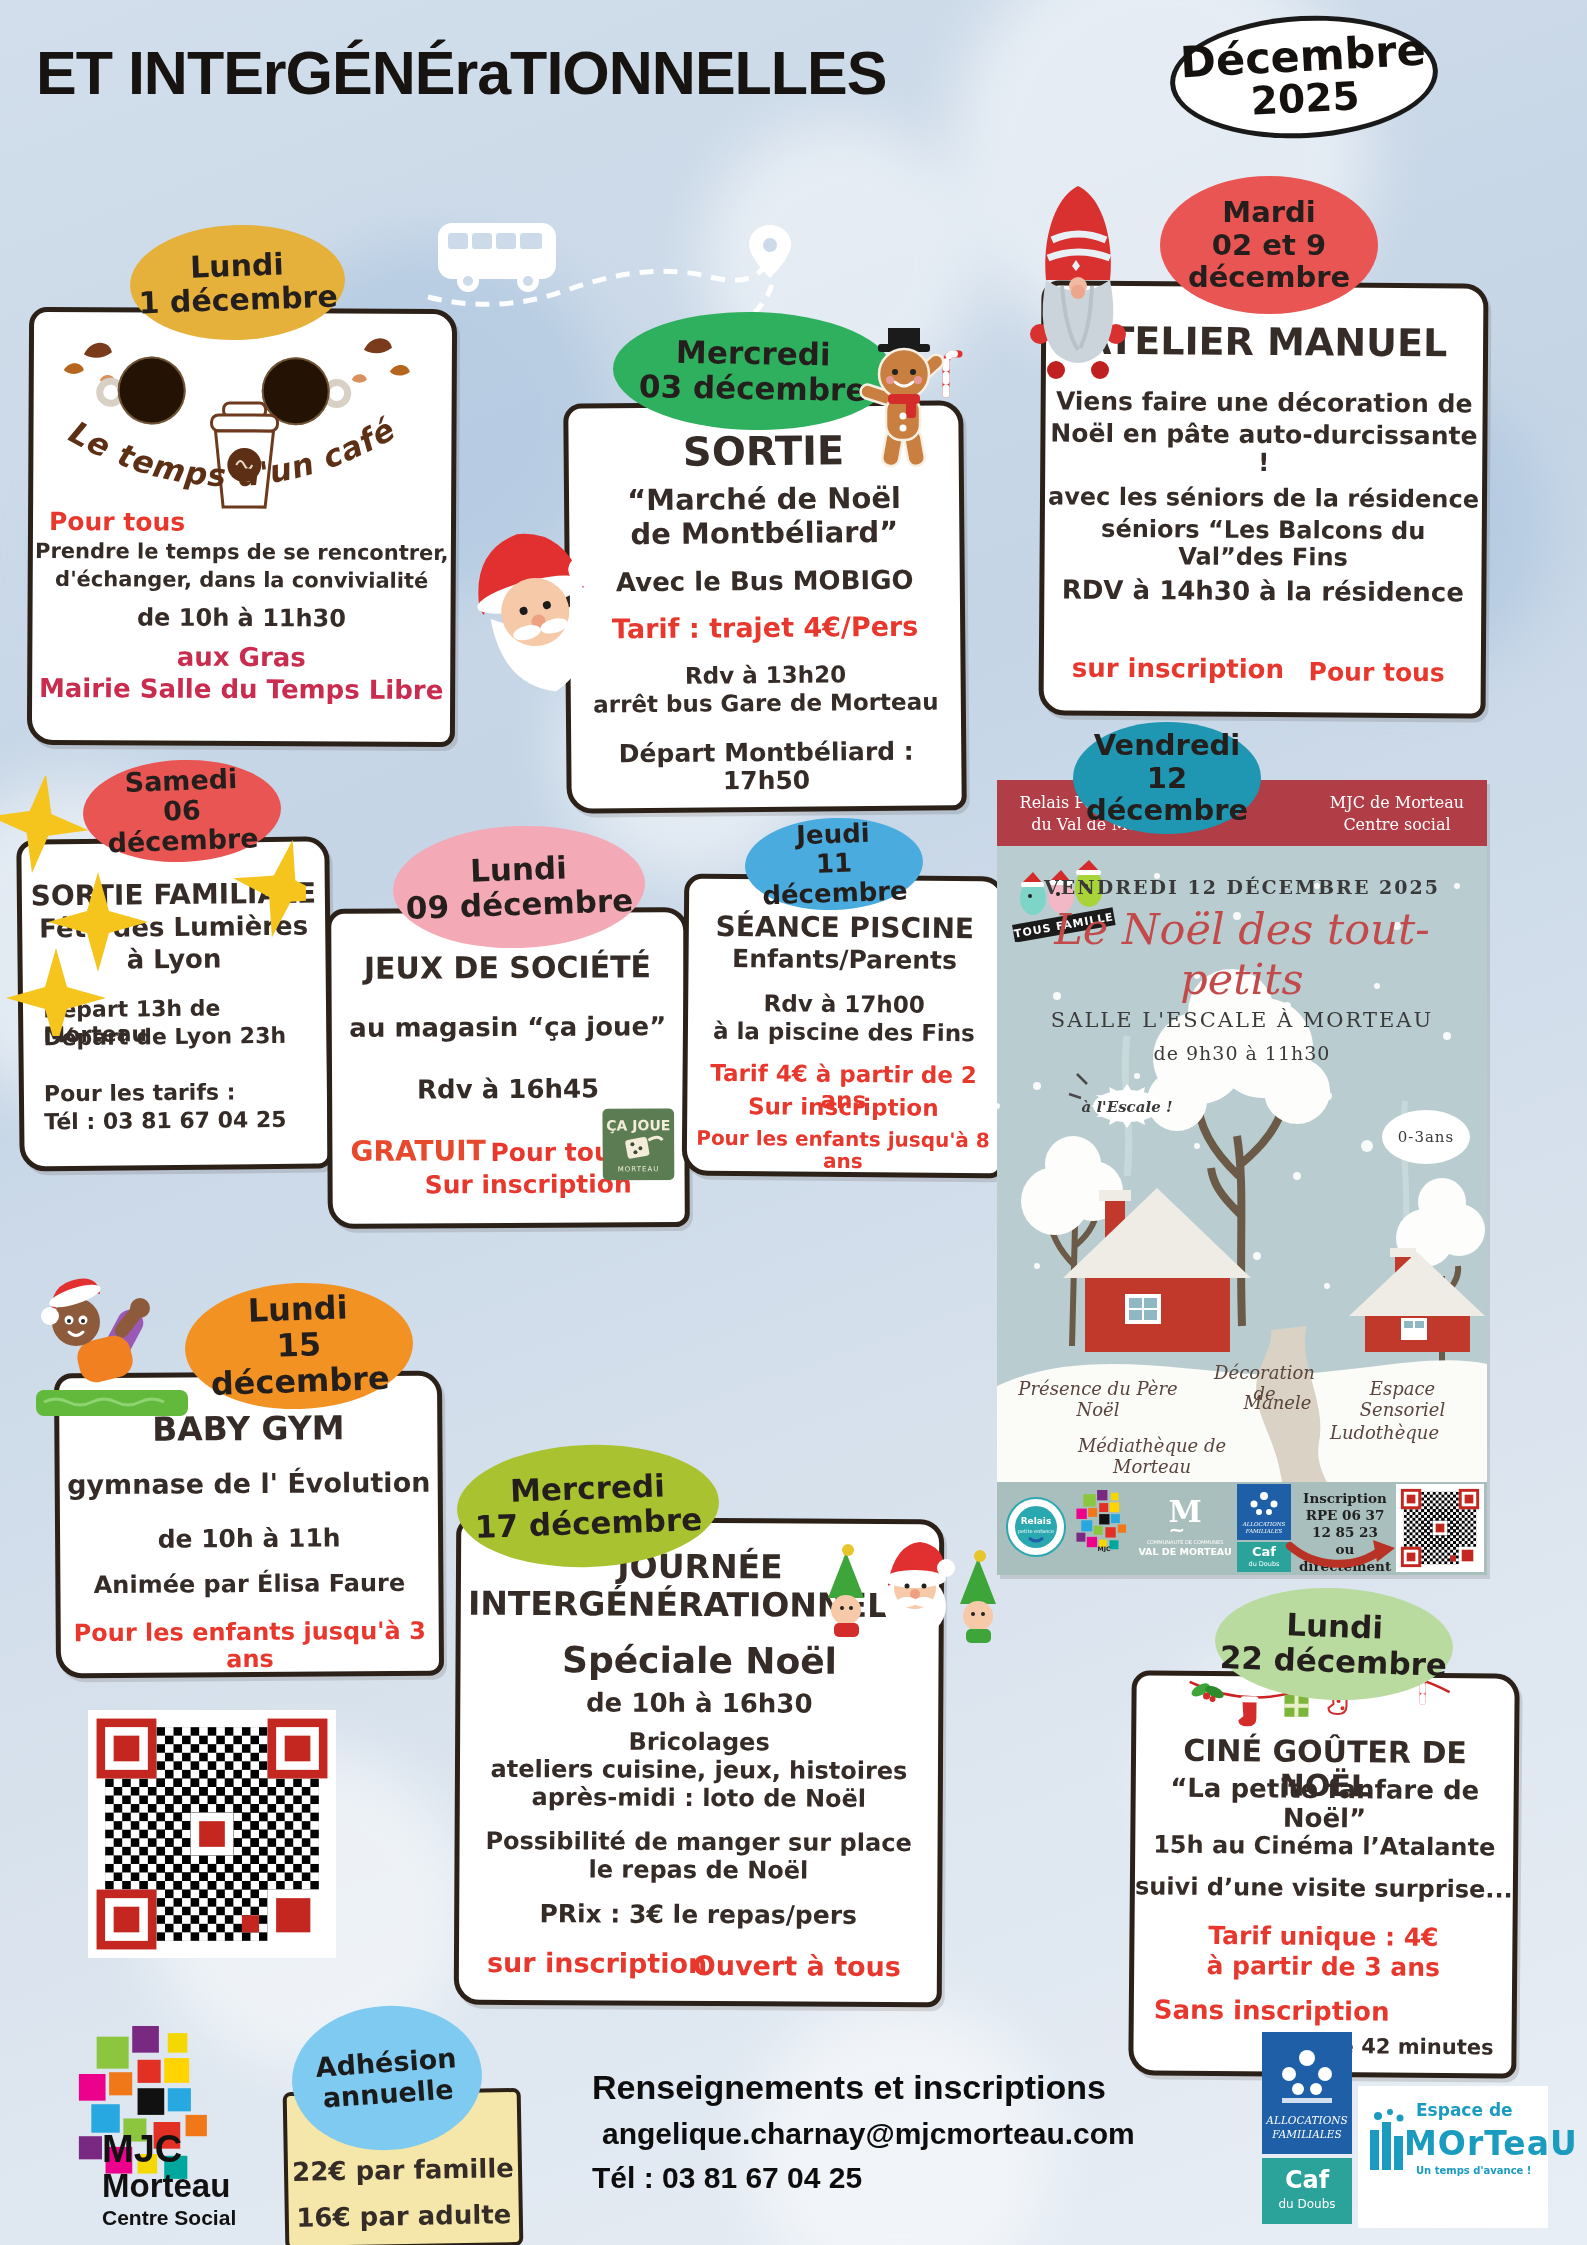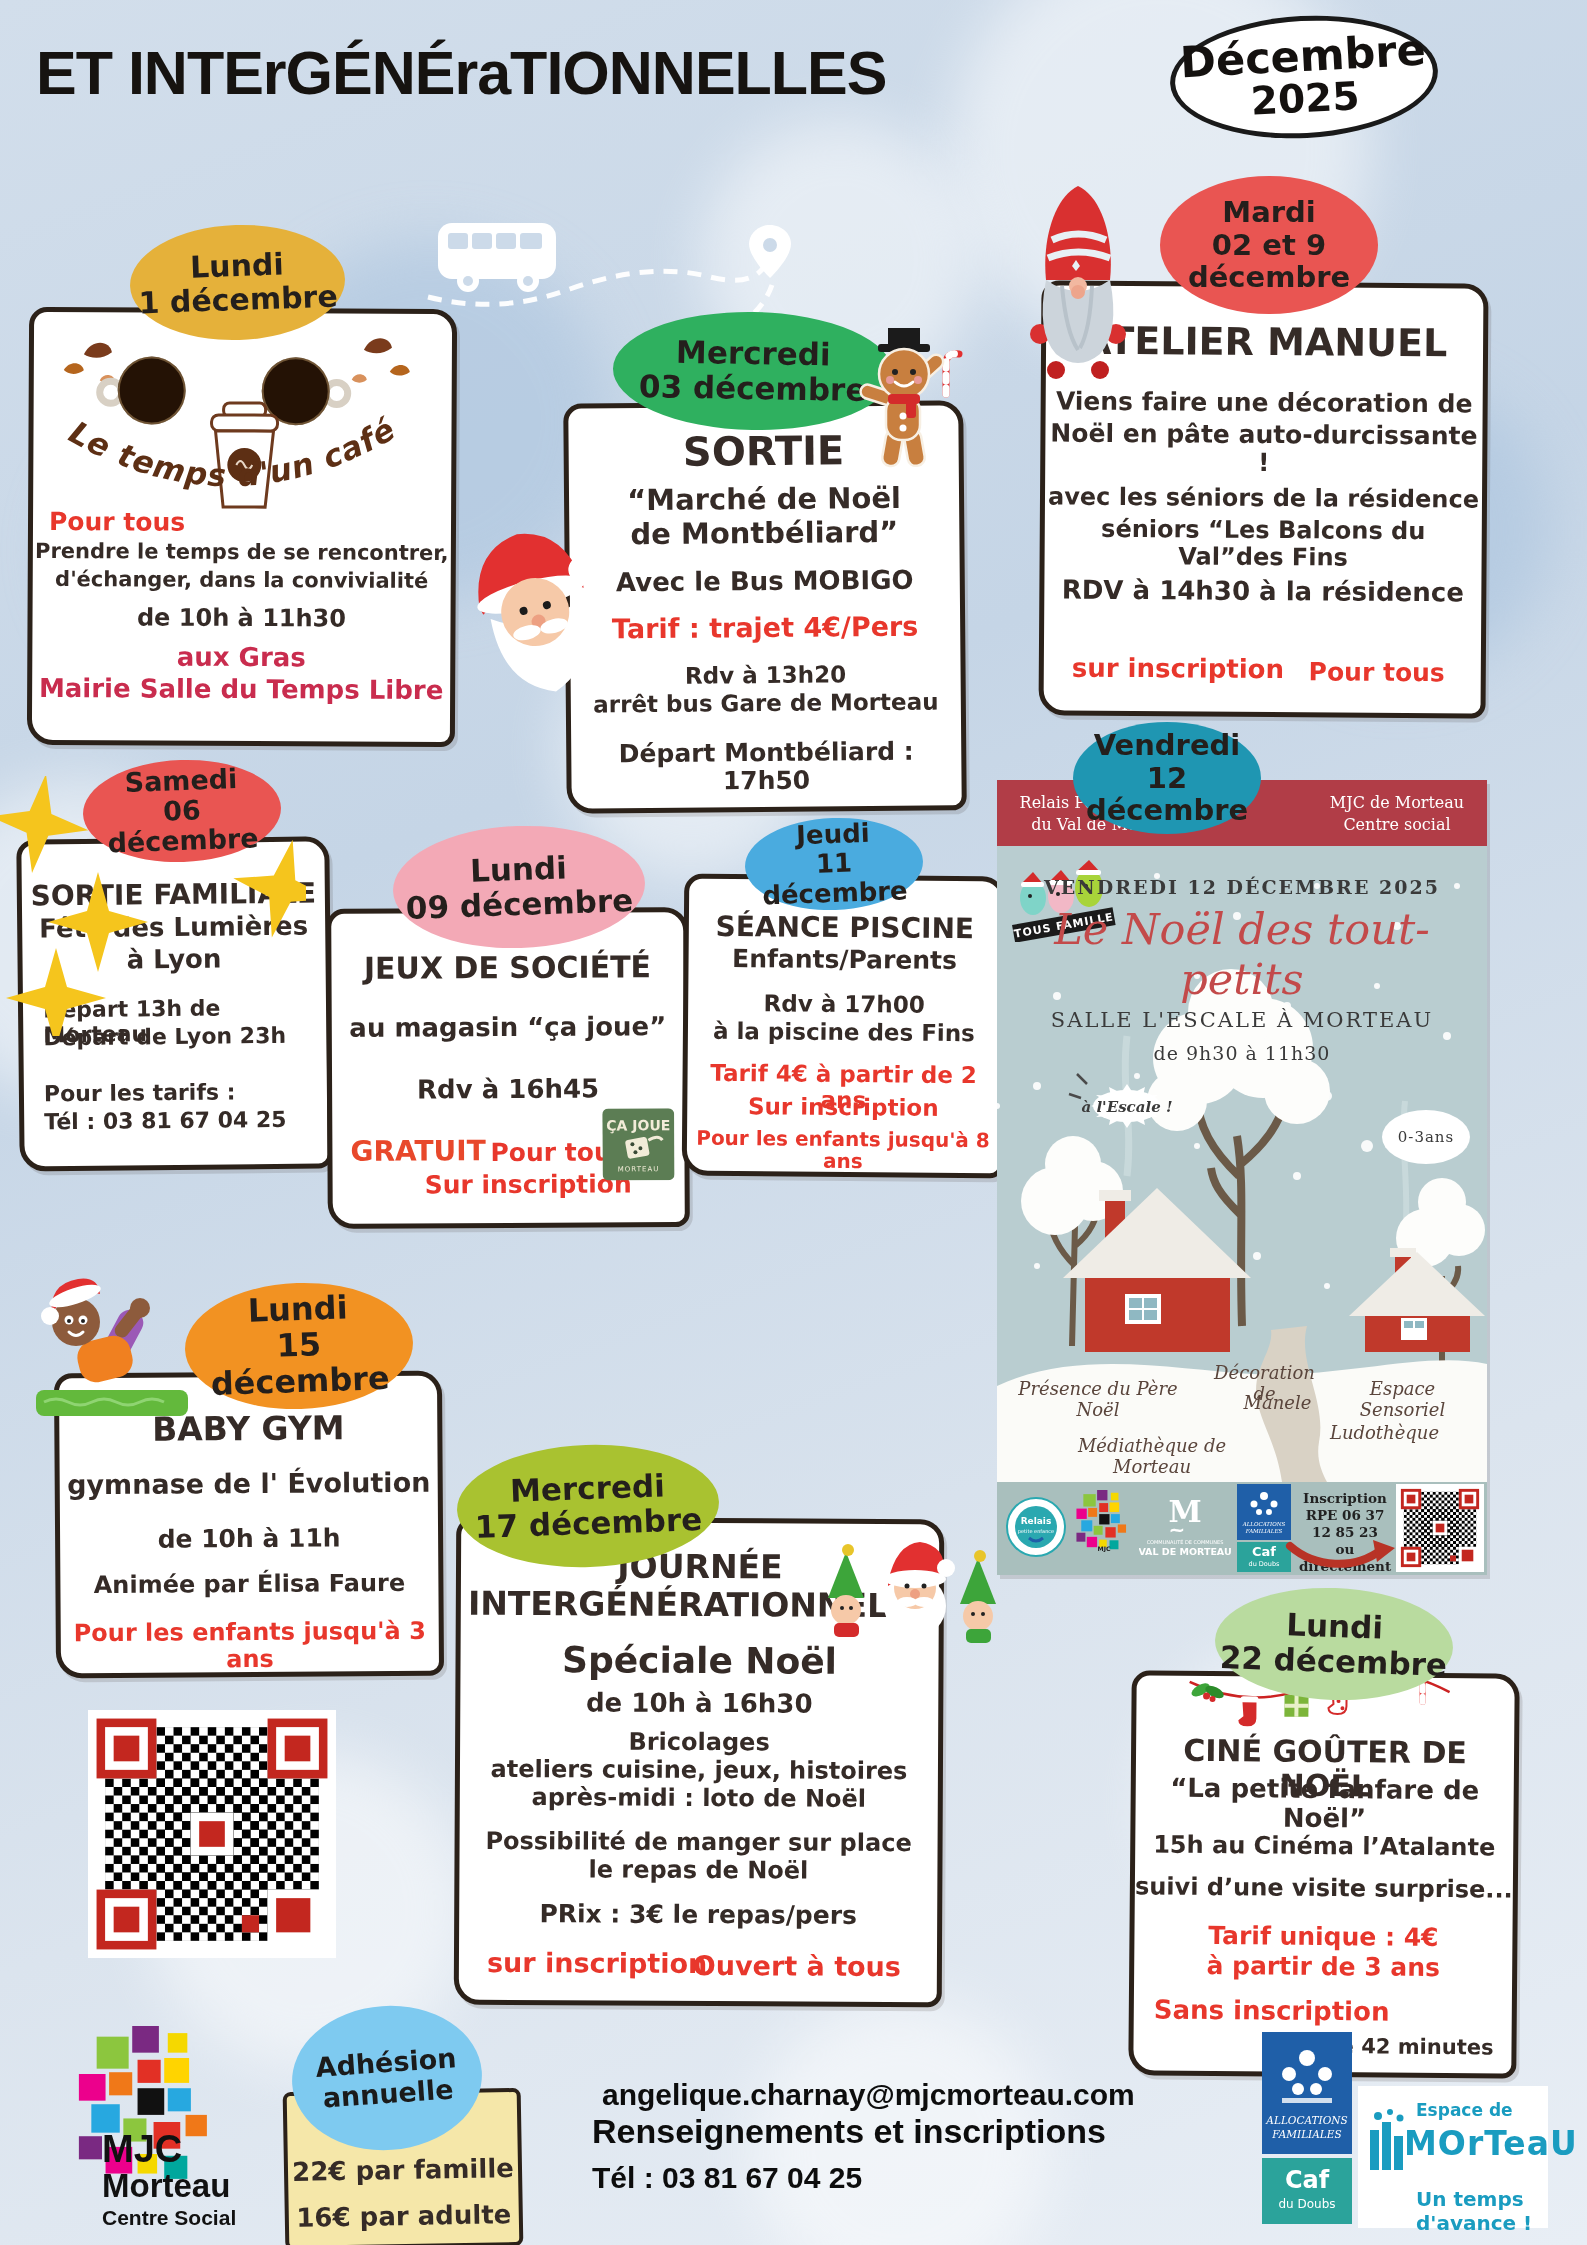--- a/index.html
+++ b/index.html
@@ -582,22 +582,22 @@
   <div style="position:absolute;left:284px;top:2090px;width:230px;height:150px;background:#f5e7a9;border:4px solid #2b2119;border-radius:8px;transform:rotate(-1deg);z-index:3">
     <div class="ln" style="top:62px;font-size:26px">22€ par famille</div>
     <div class="ln" style="top:108px;font-size:26px">16€ par adulte</div>
   </div>
   <div style="position:absolute;left:292px;top:2006px;width:190px;height:144px;background:#7ecaf0;border-radius:50%;display:flex;flex-direction:column;align-items:center;justify-content:center;transform:rotate(-4deg);z-index:4;font-weight:bold;color:#1b1b1b;font-size:27px;line-height:1.15">
     <div>Adhésion</div>
     <div>annuelle</div>
   </div>
 
   <div style="position:absolute;left:592px;top:2068px;z-index:2;color:#0d0d0d;font-family:'Liberation Sans',sans-serif">
+    <div style="font-size:34px;font-weight:bold">Renseignements et inscriptions</div>
     <div style="font-size:30px;font-weight:bold;margin-top:10px;margin-left:10px">angelique.charnay@mjcmorteau.com</div>
-    <div style="font-size:34px;font-weight:bold">Renseignements et inscriptions</div>
     <div style="font-size:30px;font-weight:bold;margin-top:10px">Tél : 03 81 67 04 25</div>
   </div>
 
   <svg style="position:absolute;left:1262px;top:2032px;z-index:2" width="90" height="192" viewBox="0 0 90 192">
     <rect width="90" height="122" fill="#1f5fa8"></rect>
     <circle cx="45" cy="26" r="8" fill="#fff"></circle>
       <circle cx="27" cy="42" r="7" fill="#fff"></circle>
       <circle cx="63" cy="42" r="7" fill="#fff"></circle>
     <circle cx="36" cy="57" r="6" fill="#fff"></circle>
       <circle cx="54" cy="57" r="6" fill="#fff"></circle>
@@ -613,16 +613,16 @@
     <svg style="position:absolute;left:6px;top:22px" width="46" height="70" viewBox="0 0 46 70">
       <circle cx="14" cy="8" r="4" fill="#1a9cc0"></circle>
         <circle cx="26" cy="4" r="3" fill="#1a9cc0"></circle>
         <circle cx="36" cy="10" r="3.5" fill="#1a9cc0"></circle>
       <rect x="6" y="22" width="9" height="40" fill="#1a9cc0"></rect>
         <rect x="18" y="14" width="9" height="48" fill="#1a9cc0"></rect>
         <rect x="30" y="28" width="9" height="34" fill="#1a9cc0"></rect>
     </svg>
     <div style="position:absolute;left:58px;top:14px;font-size:17px;color:#1a9cc0;font-weight:bold">Espace de</div>
     <div style="position:absolute;left:46px;top:38px;font-size:33px;color:#1a9cc0;font-weight:bold;letter-spacing:1px">MOrTeaU</div>
-    <div style="position:absolute;left:58px;top:101px;font-size:20px;color:#1a9cc0;font-weight:bold">Un temps d'avance !</div>
+    <div style="position:absolute;left:58px;top:79px;font-size:10px;color:#1a9cc0;font-weight:bold">Un temps d'avance !</div>
   </div>
 
 </div>
 
 </body></html>

